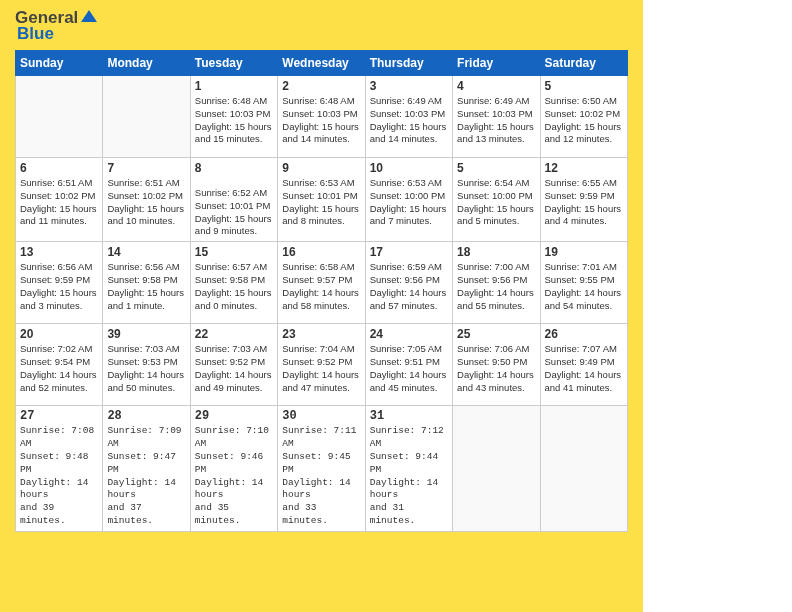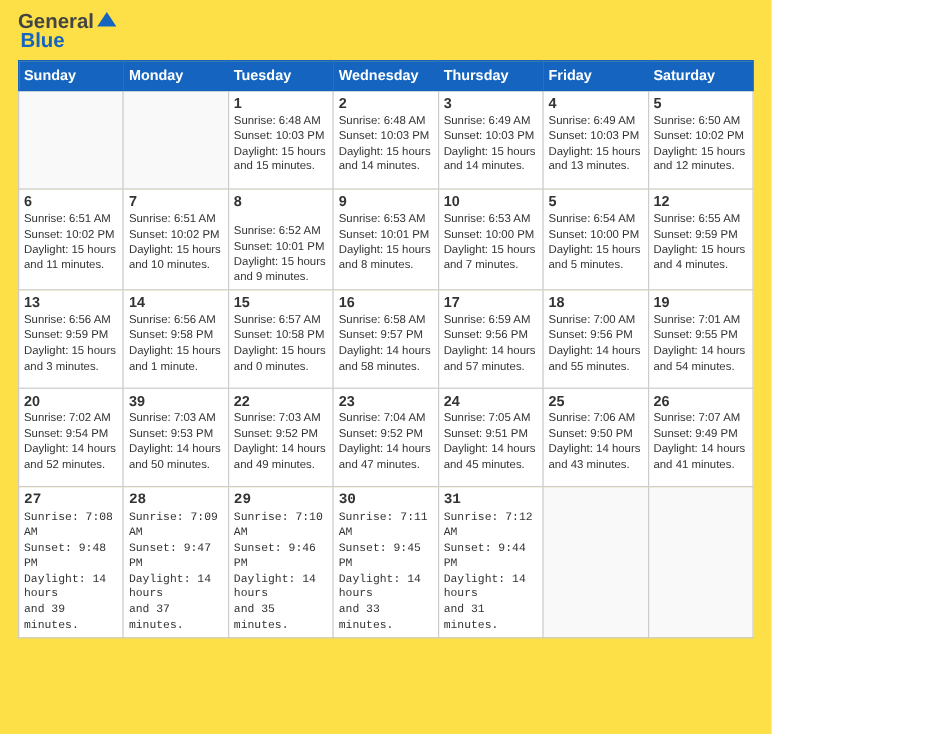--- a/index.html
+++ b/index.html
@@ -219,21 +219,21 @@
           <td>
             <div class="day-num">14</div>
             <div class="day-info" style="white-space: pre-line;">Sunrise: 6:56 AM
 Sunset: 9:58 PM
 Daylight: 15 hours
 and 1 minute.</div>
           </td>
           <td>
             <div class="day-num">15</div>
             <div class="day-info" style="white-space: pre-line;">Sunrise: 6:57 AM
-Sunset: 10:58 PM
+Sunset: 9:58 PM
 Daylight: 15 hours
 and 0 minutes.</div>
           </td>
           <td>
             <div class="day-num">16</div>
             <div class="day-info" style="white-space: pre-line;">Sunrise: 6:58 AM
 Sunset: 9:57 PM
 Daylight: 14 hours
 and 58 minutes.</div>
           </td>

